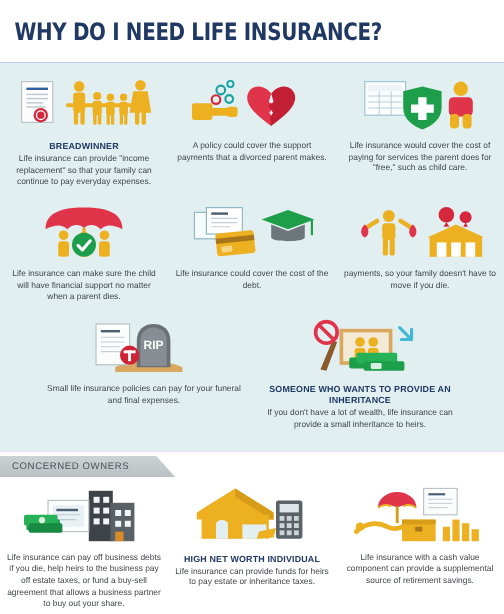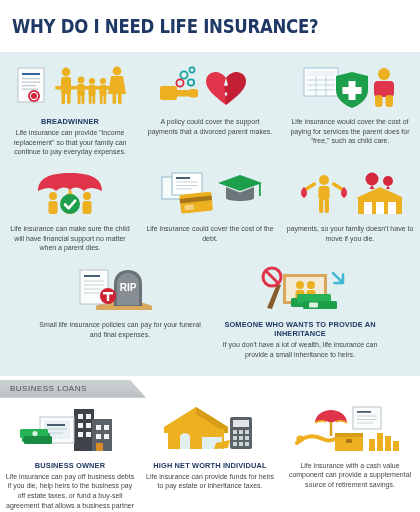--- a/index.html
+++ b/index.html
@@ -281,21 +281,21 @@
         </div>
         <div class="cap">SOMEONE WHO WANTS TO PROVIDE AN INHERITANCE</div>
         <div class="body">If you don't have a lot of wealth, life insurance can provide a small inheritance to heirs.</div>
       </div>
     </div>
   </div>
 
   <div class="business">
     <div class="band">
       <div class="band-bg"></div>
-      <div class="band-label">BUSINESS LOANS</div>
+      <div class="band-label">CONCERNED OWNERS</div>
     </div>
 
     <div class="biz-row">
 
       <div class="biz-cell">
         <div class="iconwrap">
           <svg width="104" height="50" viewBox="0 0 104 50">
             <rect x="56" y="4" width="20" height="42" fill="#3d4348"></rect>
             <rect x="74" y="14" width="20" height="32" fill="#5a6167"></rect>
             <g fill="#f2f5f6">
@@ -317,21 +317,20 @@
             <line x1="29" y1="24" x2="49" y2="24" stroke="#b9c9d4" stroke-width="0.9"></line>
             <line x1="29" y1="28" x2="45" y2="28" stroke="#b9c9d4" stroke-width="0.9"></line>
             <g>
               <rect x="4" y="28" width="28" height="9" rx="1.5" fill="#1d9e4b"></rect>
               <rect x="2" y="24" width="28" height="9" rx="1.5" fill="#27b257"></rect>
               <rect x="6" y="31" width="28" height="8" rx="1.5" fill="#188a41"></rect>
               <circle cx="17" cy="28.5" r="2.6" fill="#d8f0df"></circle>
             </g>
           </svg>
         </div>
-        <div class="cap">BUSINESS OWNER</div>
         <div class="body">Life insurance can pay off business debts if you die, help heirs to the business pay off estate taxes, or fund a buy-sell agreement that allows a business partner to buy out your share.</div>
       </div>
 
       <div class="biz-cell">
         <div class="iconwrap">
           <svg width="104" height="50" viewBox="0 0 104 50">
             <path d="M6 22 L38 2 L70 22 L70 28 L6 28 Z" fill="#edb021"></path>
             <path d="M38 2 L70 22 L70 28 L62 28 L62 24 L38 9 Z" fill="#d79d18"></path>
             <rect x="10" y="24" width="56" height="20" fill="#edb021"></rect>
             <path d="M22 44 L22 32 C22 27 32 27 32 32 L32 44 Z" fill="#e2eff0"></path>

